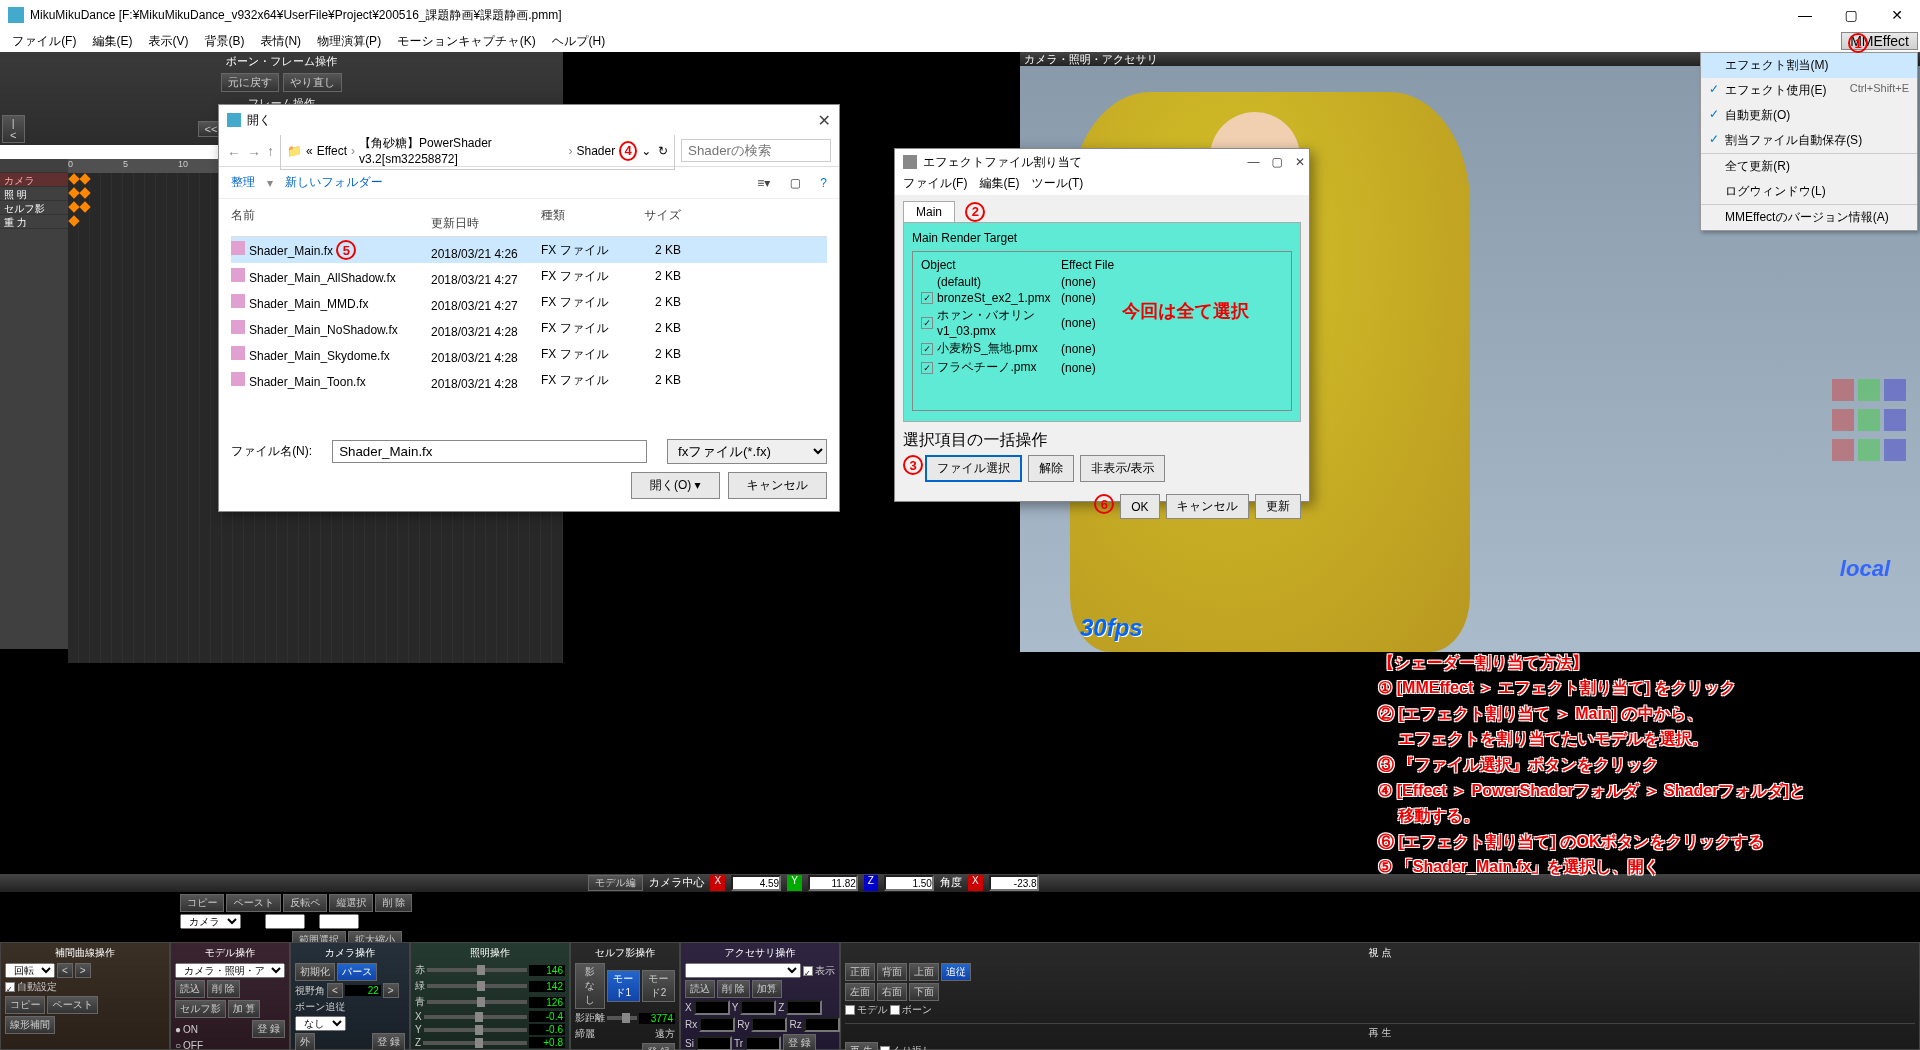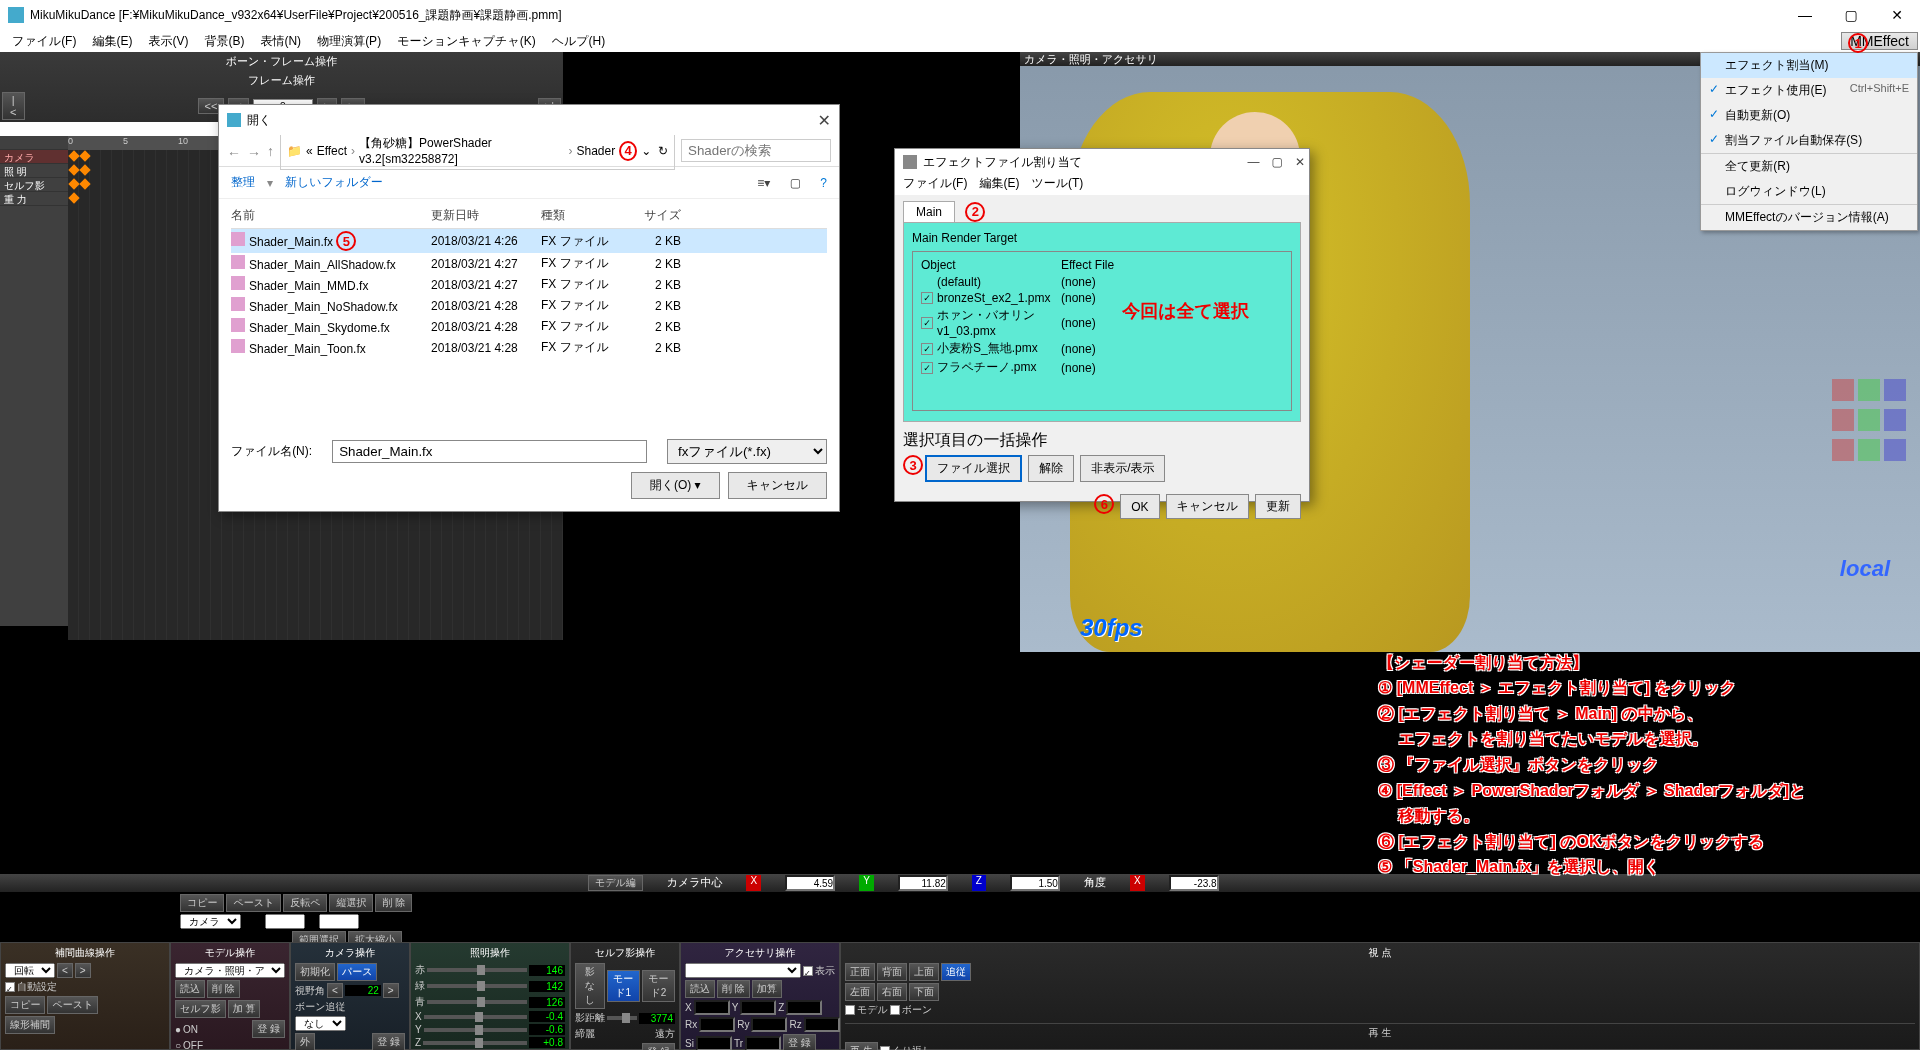--- a/index.html
+++ b/index.html
@@ -66,21 +66,21 @@
 .fd-nav-btn { color: #888; font-size: 14px; }
 .fd-path { flex: 1; border: 1px solid #ccc; padding: 3px 6px; display: flex; align-items: center; gap: 4px; }
 .fd-path-seg { color: #000; }
 .fd-path-sep { color: #888; }
 .fd-search { width: 150px; border: 1px solid #ccc; padding: 3px 6px; color: #888; }
 .fd-toolbar { height: 32px; display: flex; align-items: center; padding: 0 12px; gap: 12px; font-size: 12px; color: #0066cc; border-bottom: 1px solid #eee; }
 .fd-tool-right { margin-left: auto; display: flex; gap: 8px; align-items: center; color: #444; }
 .fd-list { padding: 4px 12px; }
 .fd-headers { display: flex; font-size: 12px; color: #444; border-bottom: 1px solid #ddd; padding: 4px 0; }
 .fd-col-name { width: 200px; }
-.fd-col-date { width: 110px; }
+.fd-col-date { width: 110px; margin-top: 8px; }
 .fd-col-type { width: 90px; }
 .fd-col-size { width: 50px; text-align: right; }
 .fd-file { display: flex; font-size: 12px; padding: 2px 0; align-items: center; }
 .fd-file.sel { background: #cce8ff; }
 .fd-file-icon { width: 14px; height: 14px; background: #e0a0d0; margin-right: 4px; display: inline-block; }
 .fd-bottom { position: absolute; bottom: 0; left: 0; right: 0; padding: 12px; }
 .fd-fname-row { display: flex; align-items: center; gap: 20px; font-size: 12px; margin-bottom: 8px; }
 .fd-fname-input { flex: 1; border: 1px solid #888; padding: 3px 6px; }
 .fd-filter { width: 160px; border: 1px solid #888; padding: 3px 6px; }
 .fd-btns { display: flex; justify-content: flex-end; gap: 8px; }
@@ -112,21 +112,21 @@
 
 .red-circle { display: inline-flex; width: 20px; height: 20px; border: 2px solid #e00; border-radius: 50%; color: #e00; font-weight: bold; align-items: center; justify-content: center; font-size: 13px; }
 .rc-abs { position: absolute; z-index: 200; }
 
 
 .instructions { position: absolute; right: 12px; bottom: 170px; width: 530px; font-size: 16px; font-weight: bold; z-index: 40; line-height: 1.6; }
 .instructions div { color: #e00; text-shadow: 1px 1px 0 #fff, -1px -1px 0 #fff, 1px -1px 0 #fff, -1px 1px 0 #fff; }
 
 
 .statusbar { position: absolute; bottom: 158px; left: 0; right: 0; height: 18px; background: linear-gradient(#444,#222); color: #fff; font-size: 11px; display: flex; align-items: center; }
-.sb-left { display: flex; gap: 24px; padding: 0 8px; }
+.sb-left { display: flex; gap: 6px; padding: 0 8px; }
 .sb-btn { background: linear-gradient(#555,#333); border: 1px solid #666; padding: 0 6px; color: #ccc; font-size: 10px; }
 .sb-label { background: #c00; color: #fff; padding: 0 4px; font-size: 10px; }
 .sb-label.y { background: #0a0; }
 .sb-label.z { background: #00c; }
 .sb-input { width: 50px; font-size: 10px; text-align: right; background: #fff; }
 
 
 .bottom-controls { position: absolute; bottom: 110px; left: 180px; height: 46px; display: flex; flex-direction: column; gap: 2px; font-size: 10px; }
 .bc-row { display: flex; gap: 2px; }
 .bc-btn { background: linear-gradient(#555,#333); border: 1px solid #666; color: #ccc; padding: 1px 6px; font-size: 10px; }
@@ -213,20 +213,24 @@
     </div>
 </div>
 
 <div class="workspace">
 
   <div class="frame-controls" style="width:563px;">
     <div class="fc-row">
         <span>ボーン・フレーム操作</span>
       </div>
     <div class="fc-row">
+      <button class="fc-btn">元に戻す</button>
+      <button class="fc-btn">やり直し</button>
+    </div>
+    <div class="fc-row">
         <span>フレーム操作</span>
       </div>
     <div class="fc-row">
       <button class="fc-btn">|&lt;</button>
       <span style="width:180px"></span>
       <button class="fc-btn">&lt;&lt;</button>
       <button class="fc-btn">&lt;</button>
       <input class="fc-input" value="0" style="">
       <button class="fc-btn">&gt;</button>
       <button class="fc-btn">&gt;.</button>

